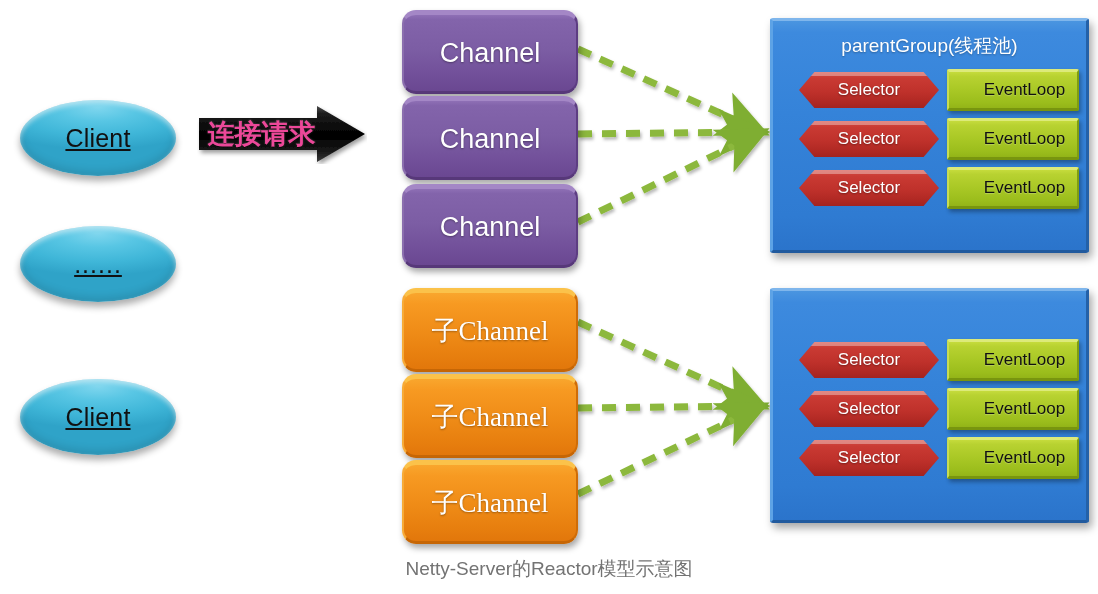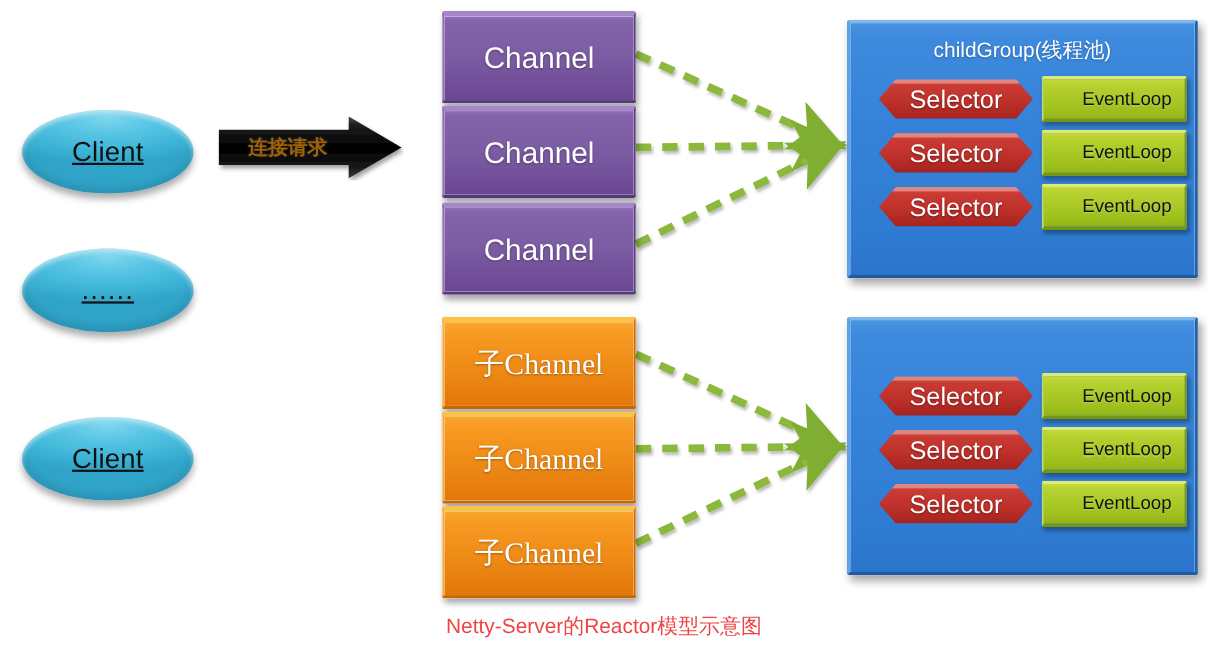--- a/index.html
+++ b/index.html
@@ -51,36 +51,36 @@
   }
   .block-arrow .arrow-text {
     position: absolute;
     top: 0;
     left: 0;
     width: 76%;
     height: 100%;
     display: flex;
     align-items: center;
     justify-content: center;
-    color: #a16207;
-    font-size: 18px;
+    color: #ec4899;
+    font-size: 27px;
     font-weight: 700;
     text-shadow: 0 1px 1px rgba(0,0,0,0.9), 0 0 2px rgba(255,255,255,0.35);
     pointer-events: none;
   }
 
   
   .chan-box {
     position: absolute;
     display: flex;
     align-items: center;
     justify-content: center;
     color: #ffffff;
     font-size: 27px;
-    border-radius: 2px;
+    border-radius: 14px;
     box-shadow: 2px 4px 6px rgba(0,0,0,0.35);
   }
   .chan-purple {
     background: linear-gradient(to bottom, #8e6fb5 0%, #8364ab 6%, #7c5da4 45%, #714f99 80%, #6a4791 100%);
     border-top: 5px solid #a487c6;
     border-left: 2px solid #8b6fae;
     border-right: 2px solid #5d3d82;
     border-bottom: 3px solid #573879;
   }
   .chan-orange {
@@ -134,21 +134,21 @@
 
   
   .selector-chip {
     position: relative;
     width: 140px;
     height: 36px;
     display: flex;
     align-items: center;
     justify-content: center;
     color: #ffffff;
-    font-size: 23px;
+    font-size: 17px;
     background: linear-gradient(to bottom, #d24a42 0%, #c93a33 18%, #bf312b 55%, #ad2722 88%, #a32320 100%);
     clip-path: polygon(0% 50%, 11% 0%, 89% 0%, 100% 50%, 89% 100%, 11% 100%);
     filter: drop-shadow(2px 3px 3px rgba(0,0,0,0.35));
   }
   .selector-chip .chip-top {
     position: absolute;
     top: 0; left: 0; right: 0;
     height: 4px;
     background: rgba(255,255,255,0.35);
     pointer-events: none;
@@ -194,21 +194,21 @@
     pointer-events: none;
   }
 
   
   #caption {
     position: absolute;
     left: 0;
     top: 556px;
     width: 1098px;
     text-align: center;
-    color: #ef4444;
+    color: #737373;
     font-size: 19px;
   }
 </style>
 </head>
 <body>
 
 <div id="canvas">
 
   <svg id="connectors" viewBox="0 0 1098 594" xmlns="http://www.w3.org/2000/svg">
     <defs>
@@ -275,21 +275,21 @@
     <span class="chan-label">子Channel</span>
   </div>
   <div class="chan-box chan-orange" style="left:402px; top:374px; width:172px; height:76px;">
     <span class="chan-label">子Channel</span>
   </div>
   <div class="chan-box chan-orange" style="left:402px; top:460px; width:172px; height:76px;">
     <span class="chan-label">子Channel</span>
   </div>
 
   <div class="group-panel" style="left:770px; top:18px; width:313px; height:229px;">
-    <div class="group-title">childGroup(线程池)</div>
+    <div class="group-title">parentGroup(线程池)</div>
     <div class="group-rows">
 
       <div class="group-row">
         <div class="selector-chip">
           <span class="chip-top"></span>
           <span class="chip-label">Selector</span>
         </div>
         <div class="eventloop-chip">
           <span class="chip-label">EventLoop</span>
         </div>

